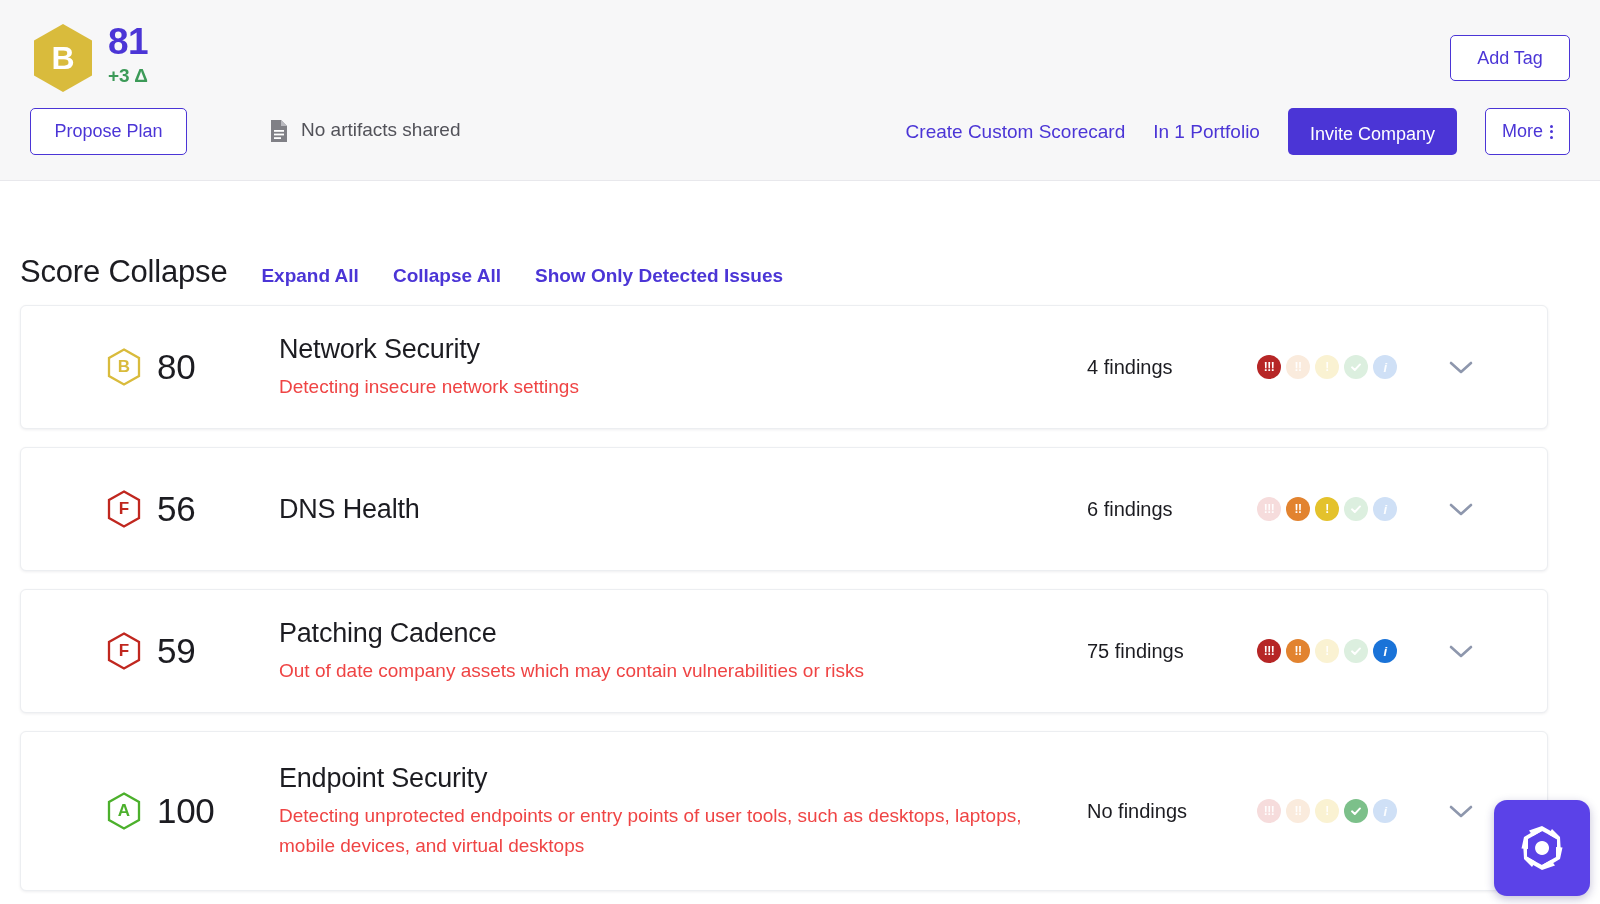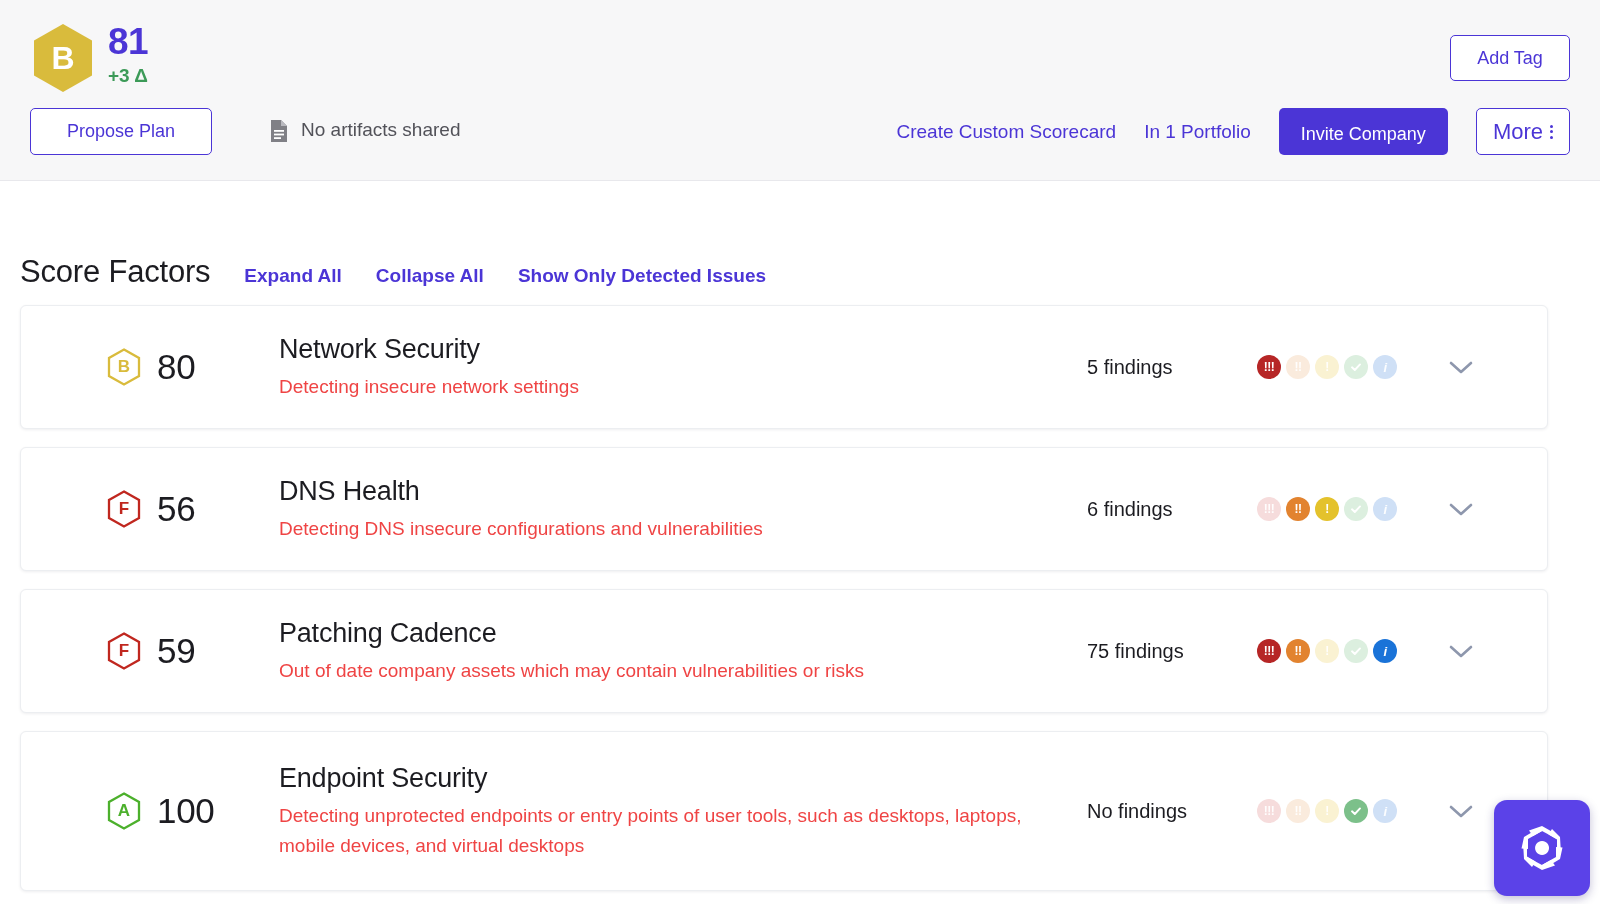--- a/index.html
+++ b/index.html
@@ -34,21 +34,21 @@
   .score-num {
     color: #4b35d6; font-size: 37px; font-weight: bold;
     line-height: 40px; letter-spacing: -0.5px;
   }
   .score-delta {
     color: #3c9a58; font-size: 19px; font-weight: bold;
     line-height: 24px; margin-top: 2px;
   }
   .btn-propose {
     position: absolute; left: 30px; top: 108px;
-    width: 182px; height: 47px;
+    width: 157px; height: 47px;
     border: 1.6px solid #4b35d6; border-radius: 5px;
     background: #ffffff; color: #4b35d6;
     font-family: "Liberation Sans", sans-serif;
     font-size: 18px; cursor: pointer;
   }
   .artifacts {
     position: absolute; left: 269px; top: 119px;
     display: flex; align-items: flex-start; gap: 12px;
   }
   .doc-icon { width: 20px; height: 24px; display: block; }
@@ -75,21 +75,21 @@
     border: none; border-radius: 5px;
     background: #4b35d6; color: #ffffff;
     font-family: "Liberation Sans", sans-serif;
     font-size: 18px; cursor: pointer;
   }
   .btn-more {
     height: 47px; padding: 0 16px;
     border: 1.6px solid #4b35d6; border-radius: 5px;
     background: #ffffff; color: #4b35d6;
     font-family: "Liberation Sans", sans-serif;
-    font-size: 22px; cursor: pointer;
+    font-size: 18px; cursor: pointer;
     display: flex; align-items: center; gap: 7px;
   }
   .kebab { display: flex; flex-direction: column; gap: 2.5px; }
   .kebab i { width: 3px; height: 3px; border-radius: 50%; background: #4b35d6; display: block; }
 
   
   .section-bar {
     position: absolute; left: 20px; top: 221px;
     display: flex; align-items: baseline; gap: 34px;
   }
@@ -204,21 +204,21 @@
       <span class="kebab">
           <i></i>
           <i></i>
           <i></i>
         </span>
     </button>
   </div>
 </div>
 
 <div class="section-bar">
-  <h1 class="section-title">Score Factors</h1>
+  <h1 class="section-title">Score Collapse</h1>
   <span class="section-link">Expand All</span>
   <span class="section-link">Collapse All</span>
   <span class="section-link">Show Only Detected Issues</span>
 </div>
 
 <div class="cards">
 
   <div class="card h124">
     <div class="grade-cell">
       <span class="hex-sm">
@@ -226,21 +226,21 @@
             <polygon class="hexline" points="17,1.5 32,10 32,28 17,36.5 2,28 2,10" fill="none" stroke="#d9bb3c" stroke-width="2.3"></polygon>
           </svg>
         <b class="hexletter" style="color:#d9bb3c">B</b>
       </span>
       <span class="grade-score">80</span>
     </div>
     <div class="info-cell">
       <div class="factor-name">Network Security</div>
       <div class="factor-desc">Detecting insecure network settings</div>
     </div>
-    <div class="findings-cell">5 findings</div>
+    <div class="findings-cell">4 findings</div>
     <div class="badges">
         <span class="badge" style="background: rgb(182, 38, 38);">!!!</span>
         <span class="badge" style="background: rgb(250, 235, 221); color: rgba(255, 255, 255, 0.92);">!!</span>
         <span class="badge" style="background: rgb(250, 242, 210); color: rgba(255, 255, 255, 0.92);">!</span>
         <span class="badge" style="background: rgb(220, 239, 223); color: rgba(255, 255, 255, 0.92);">
           <svg width="14" height="14" viewBox="0 0 14 14">
             <polyline points="3,7.3 5.8,10 11,4.4" fill="none" stroke="#fff" stroke-width="1.9" stroke-linecap="round" stroke-linejoin="round"></polyline>
           </svg>
         </span>
         <span class="badge" style="background: rgb(207, 224, 246); font-style: italic; font-size: 13px; color: rgba(255, 255, 255, 0.92);">i</span>
@@ -257,21 +257,20 @@
       <span class="hex-sm">
         <svg width="34" height="38" viewBox="0 0 34 38">
             <polygon points="17,1.5 32,10 32,28 17,36.5 2,28 2,10" fill="none" stroke="#c0271f" stroke-width="2.3"></polygon>
           </svg>
         <b style="color:#c0271f">F</b>
       </span>
       <span class="grade-score">56</span>
     </div>
     <div class="info-cell">
       <div class="factor-name">DNS Health</div>
-      <div class="factor-desc">Detecting DNS insecure configurations and vulnerabilities</div>
     </div>
     <div class="findings-cell">6 findings</div>
     <div class="badges">
         <span class="badge" style="background: rgb(246, 220, 220); color: rgba(255, 255, 255, 0.92);">!!!</span>
         <span class="badge" style="background: rgb(226, 131, 47);">!!</span>
         <span class="badge" style="background: rgb(228, 194, 44);">!</span>
         <span class="badge" style="background: rgb(220, 239, 223); color: rgba(255, 255, 255, 0.92);">
           <svg width="14" height="14" viewBox="0 0 14 14">
             <polyline points="3,7.3 5.8,10 11,4.4" fill="none" stroke="#fff" stroke-width="1.9" stroke-linecap="round" stroke-linejoin="round"></polyline>
           </svg>

